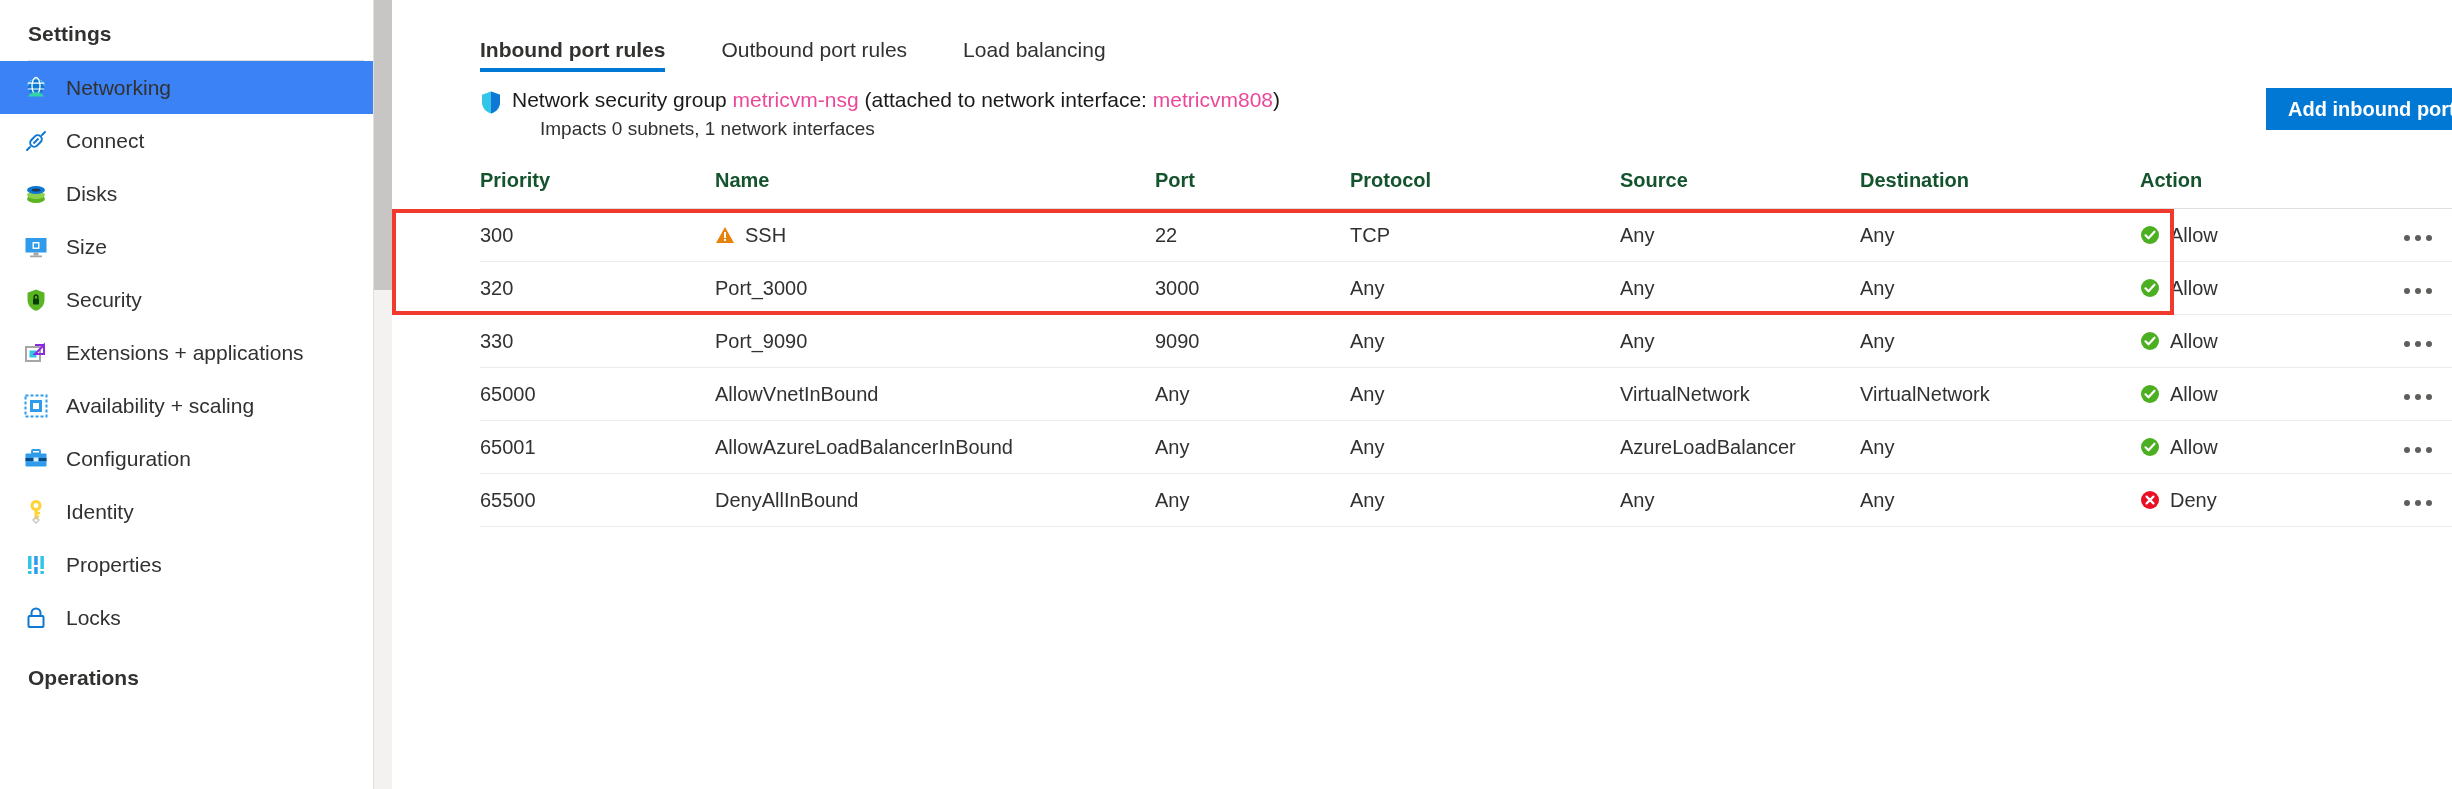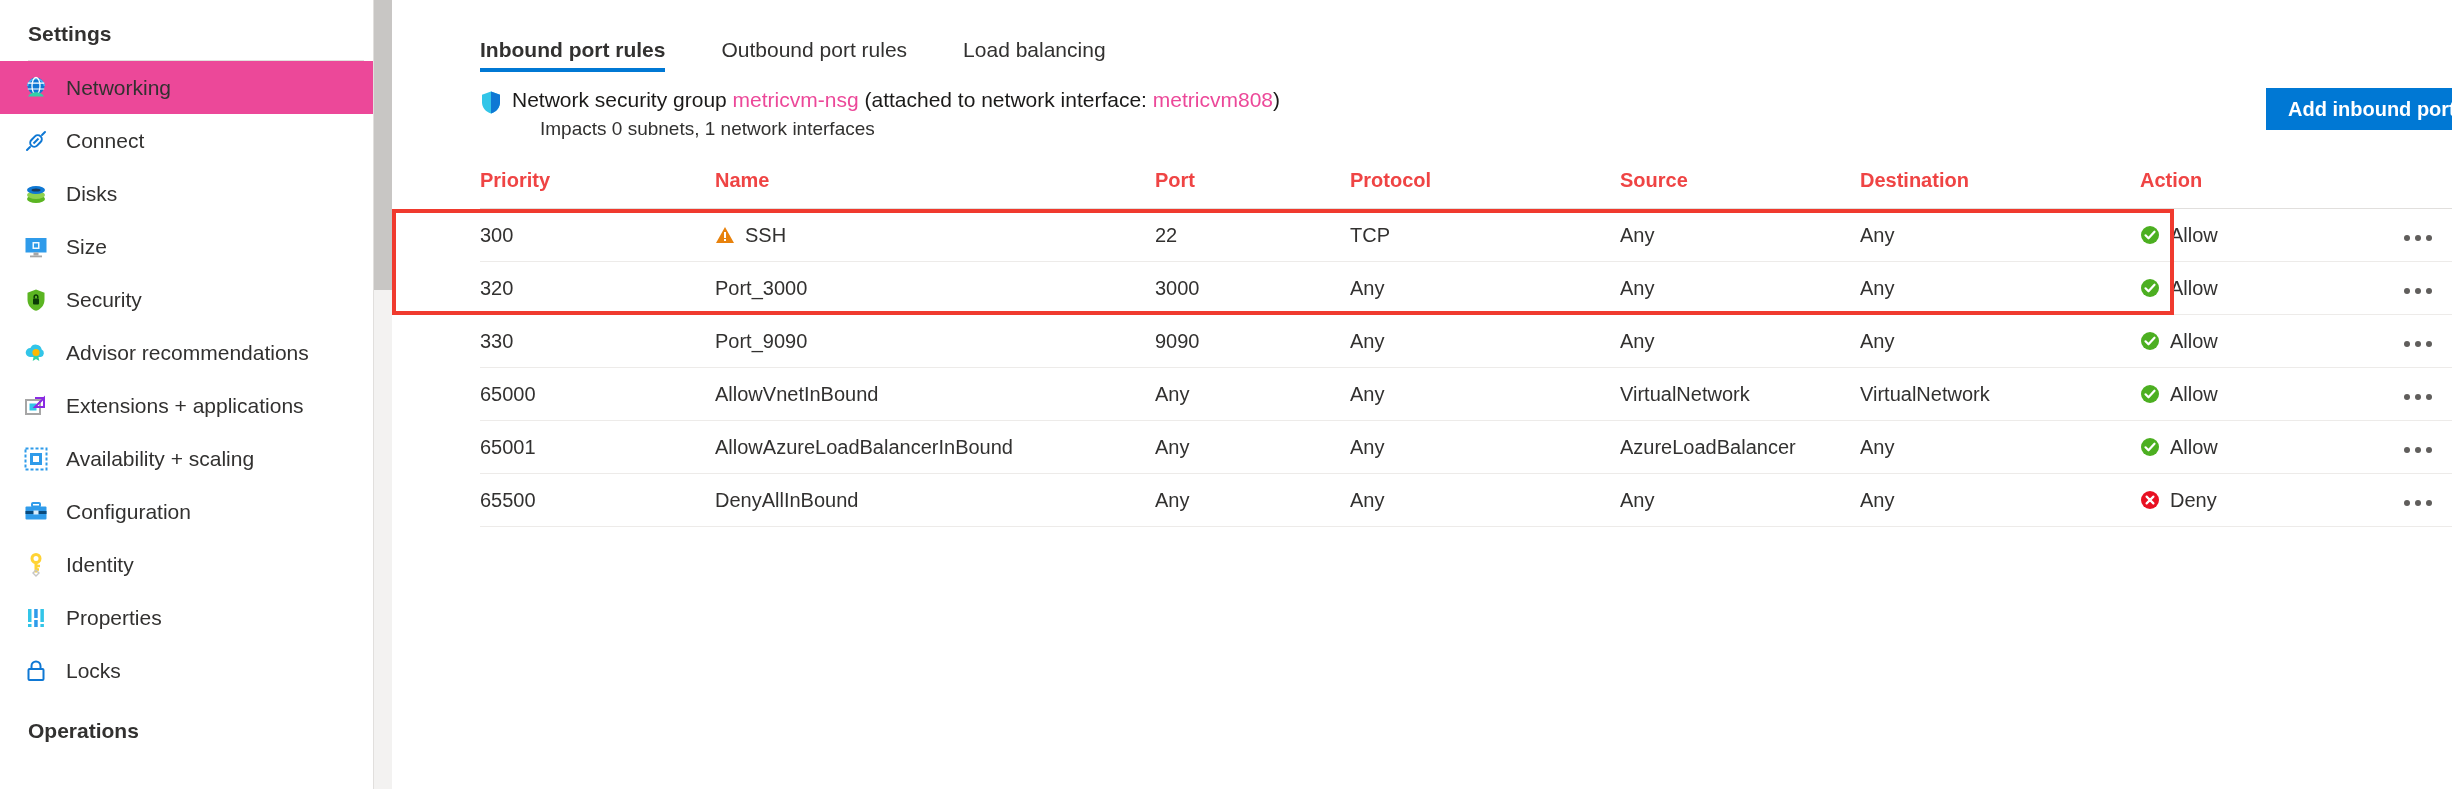--- a/index.html
+++ b/index.html
@@ -36,21 +36,21 @@
     display: flex;
     align-items: center;
     height: 53px;
     padding-left: 22px;
     gap: 16px;
     font-size: 21px;
     color: #323130;
     cursor: pointer;
     white-space: nowrap;
   }
-  .nav-item.selected { background: #ec4899; }
+  .nav-item.selected { background: #3b82f6; }
   .nav-icon {
     width: 28px; height: 28px;
     flex: 0 0 28px;
     display: flex; align-items: center; justify-content: center;
   }
   .nav-label { line-height: 1; }
   .section-head {
     font-size: 21px; font-weight: 700; color: #323130;
     padding: 22px 0 0 28px;
   }
@@ -133,21 +133,21 @@
   .table-wrap { padding: 26px 40px 0 88px; position: relative; }
   table.rules {
     width: 100%;
     border-collapse: collapse;
     table-layout: fixed;
   }
   table.rules th {
     text-align: left;
     font-size: 20px;
     font-weight: 700;
-    color: #ef4444;
+    color: #14532d;
     padding: 0 0 16px 0;
     border-bottom: 1px solid #e1dfdd;
     white-space: nowrap;
   }
   table.rules td {
     font-size: 20px;
     color: #323130;
     height: 53px;
     padding: 0;
     border-bottom: 1px solid #edebe9;
@@ -247,30 +247,20 @@
         <span class="nav-icon">
           <svg width="26" height="26" viewBox="0 0 26 26">
             <path d="M13 2.5l8.5 3.2v7c0 5.4-3.6 9.6-8.5 11.1-4.9-1.5-8.5-5.7-8.5-11.1v-7z" fill="#5bb522"></path>
             <rect x="10" y="11.5" width="6" height="6" rx="1" fill="#0a3a06"></rect>
             <path d="M11.2 11.5v-1.8a1.8 1.8 0 013.6 0v1.8" fill="none" stroke="#0a3a06" stroke-width="1.5"></path>
           </svg>
         </span>
         <span class="nav-label">Security</span>
       </div>
 
-      <div class="nav-item">
-        <span class="nav-icon">
-          <svg width="26" height="26" viewBox="0 0 26 26">
-            <path d="M7 17a4.5 4.5 0 01.4-9 6 6 0 0111.3 1.6A4 4 0 0118 17z" fill="#32c5e8"></path>
-            <circle cx="13" cy="12.5" r="3.6" fill="#ffb900"></circle>
-            <path d="M10.7 16l-1 5 3.3-2 3.3 2-1-5z" fill="#32d3a6"></path>
-          </svg>
-        </span>
-        <span class="nav-label">Advisor recommendations</span>
-      </div>
 
       <div class="nav-item">
         <span class="nav-icon">
           <svg width="26" height="26" viewBox="0 0 26 26">
             <rect x="3" y="7" width="14" height="14" fill="none" stroke="#a6a6a6" stroke-width="2"></rect>
             <rect x="6.5" y="10.5" width="7" height="7" fill="#32c5e8"></rect>
             <path d="M12 5h9v9" fill="none" stroke="#8a2be2" stroke-width="2"></path>
             <path d="M21 5v9h-9z" fill="none" stroke="#8a2be2" stroke-width="2"></path>
           </svg>
         </span>

